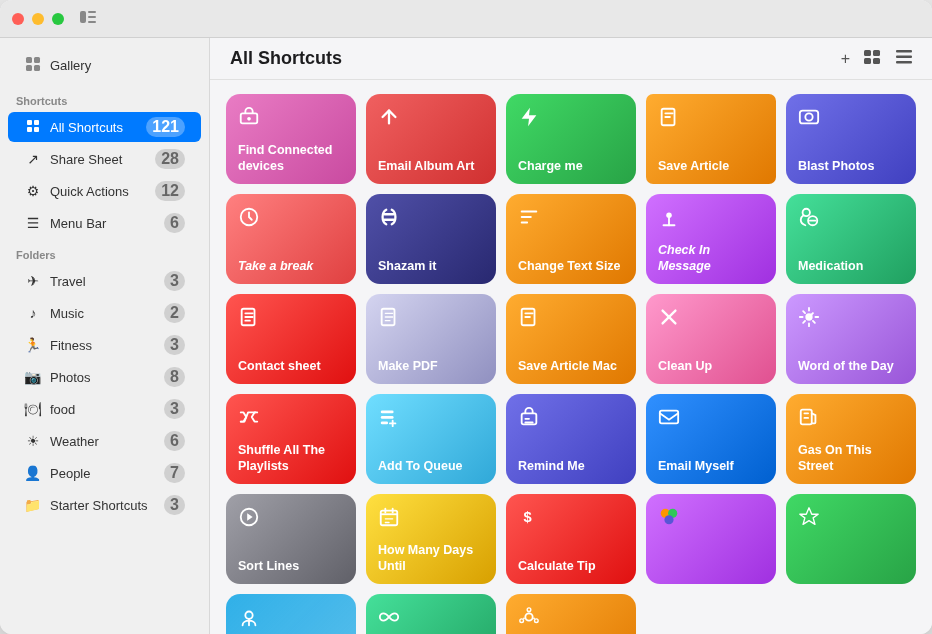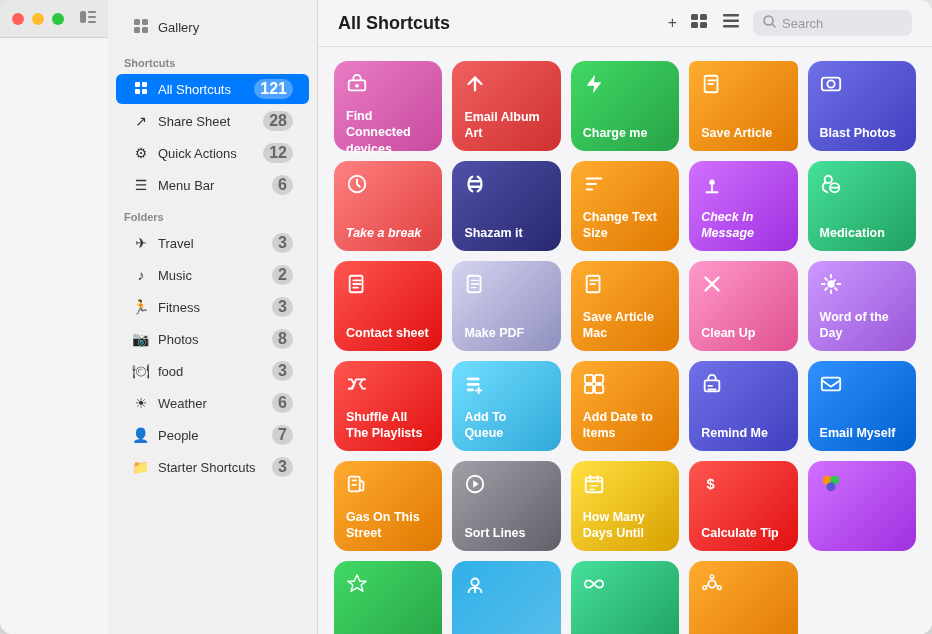--- a/index.html
+++ b/index.html
@@ -13,21 +13,21 @@
     }
 
     
     .window {
       width: 932px;
       height: 634px;
       background: #f5f5f7;
       border-radius: 12px;
       overflow: hidden;
       display: flex;
-      flex-direction: row;
+      flex-direction: column;
       box-shadow: 0 10px 40px rgba(0,0,0,0.3);
     }
 
     .titlebar {
       height: 38px;
       background: #e8e8e8;
       display: flex;
       align-items: center;
       padding: 0 12px;
       gap: 8px;
@@ -356,29 +356,20 @@
               <rect x="9" y="8" width="7" height="6" rx="1.5" fill="#555"></rect>
             </svg>
           </span>
           <span class="header-icon">
             <svg width="16" height="14" viewBox="0 0 16 14" fill="none">
               <rect x="0" y="0" width="16" height="2.5" rx="1" fill="#555"></rect>
               <rect x="0" y="5.5" width="16" height="2.5" rx="1" fill="#555"></rect>
               <rect x="0" y="11" width="16" height="2.5" rx="1" fill="#555"></rect>
             </svg>
           </span>
-          <div class="search-box">
-            <span>
-              <svg width="13" height="13" viewBox="0 0 13 13" fill="none">
-                <circle cx="5.5" cy="5.5" r="4.5" stroke="#999" stroke-width="1.5" fill="none"></circle>
-                <line x1="9" y1="9" x2="12" y2="12" stroke="#999" stroke-width="1.5" stroke-linecap="round"></line>
-              </svg>
-            </span>
-            <input type="text" placeholder="Search" style="">
-          </div>
         </div>
       </div>
 
       <div class="shortcuts-grid" id="shortcuts-grid">
 
       <div class="shortcut-card" style="background: linear-gradient(135deg, rgb(233, 124, 196) 0%, rgb(201, 74, 160) 100%);">
             <div class="card-icon"><svg viewBox="0 0 24 24" width="22" height="22" fill="none">
                 <rect x="3" y="8" width="18" height="11" rx="2" stroke="white" stroke-width="2"></rect>
                 <path d="M8 8V6a4 4 0 018 0v2" stroke="white" stroke-width="2"></path>
                 <circle cx="12" cy="14" r="2" fill="white"></circle>
@@ -497,29 +488,20 @@
             <div class="card-label">Shuffle All The Playlists</div>
           </div>
           <div class="shortcut-card" style="background: linear-gradient(135deg, rgb(112, 222, 255) 0%, rgb(48, 168, 216) 100%);">
             <div class="card-icon"><svg viewBox="0 0 24 24" width="22" height="22" fill="none">
                 <rect x="3" y="5" width="14" height="3" rx="1.5" fill="white"></rect>
                 <rect x="3" y="11" width="14" height="3" rx="1.5" fill="white"></rect>
                 <rect x="3" y="17" width="8" height="3" rx="1.5" fill="white"></rect>
                 <path d="M16 16v6M13 19h6" stroke="white" stroke-width="2" stroke-linecap="round"></path>
               </svg></div>
             <div class="card-label">Add To Queue</div>
-          </div>
-          <div class="shortcut-card" style="background: linear-gradient(135deg, rgb(255, 172, 48) 0%, rgb(224, 120, 0) 100%);">
-            <div class="card-icon"><svg viewBox="0 0 24 24" width="22" height="22" fill="none">
-                <rect x="2" y="2" width="9" height="9" rx="2" stroke="white" stroke-width="2"></rect>
-                <rect x="13" y="2" width="9" height="9" rx="2" stroke="white" stroke-width="2"></rect>
-                <rect x="2" y="13" width="9" height="9" rx="2" stroke="white" stroke-width="2"></rect>
-                <rect x="13" y="13" width="9" height="9" rx="2" stroke="white" stroke-width="2"></rect>
-              </svg></div>
-            <div class="card-label">Add Date to Items</div>
           </div>
           <div class="shortcut-card" style="background: linear-gradient(135deg, rgb(112, 112, 232) 0%, rgb(64, 64, 192) 100%);">
             <div class="card-icon"><svg viewBox="0 0 24 24" width="22" height="22" fill="none">
                 <rect x="4" y="8" width="16" height="12" rx="2" stroke="white" stroke-width="2"></rect>
                 <path d="M8 8V6a4 4 0 018 0v2" stroke="white" stroke-width="2"></path>
                 <path d="M8 14h4M8 18h8" stroke="white" stroke-width="2" stroke-linecap="round"></path>
               </svg></div>
             <div class="card-label">Remind Me</div>
           </div>
           <div class="shortcut-card" style="background: linear-gradient(135deg, rgb(48, 144, 255) 0%, rgb(0, 96, 208) 100%);">

